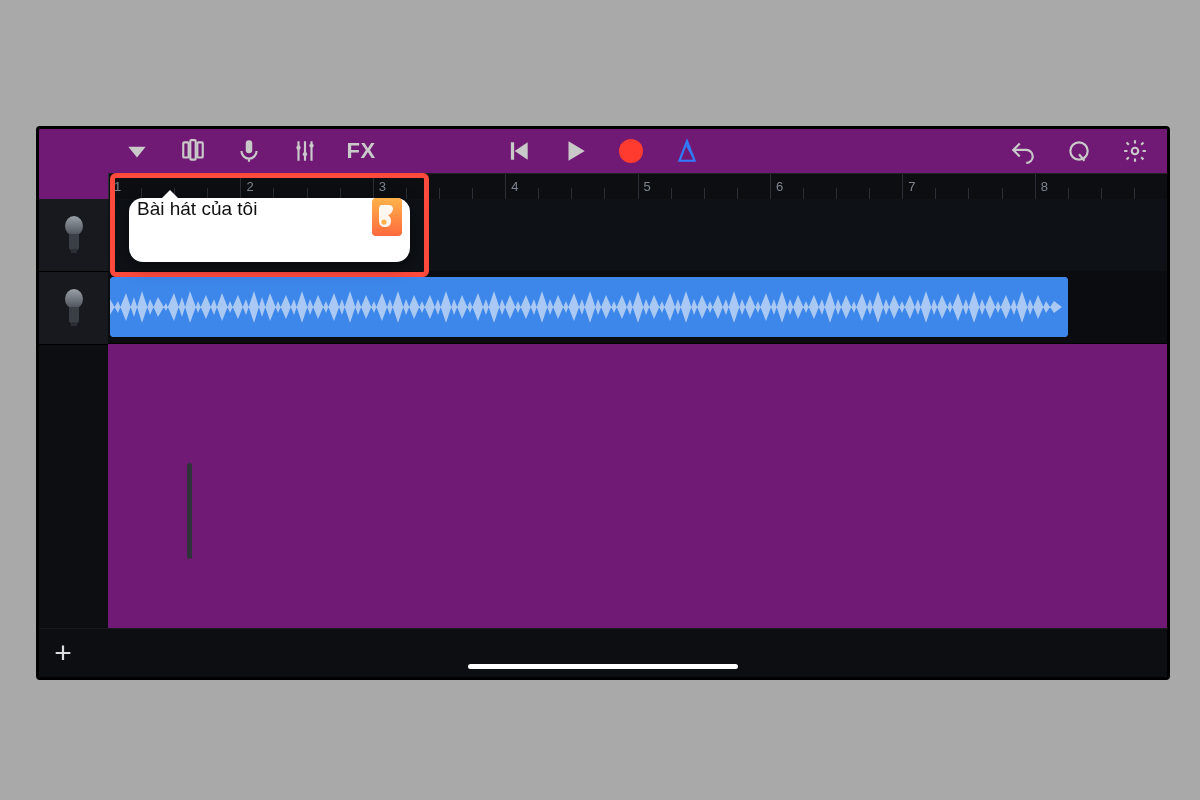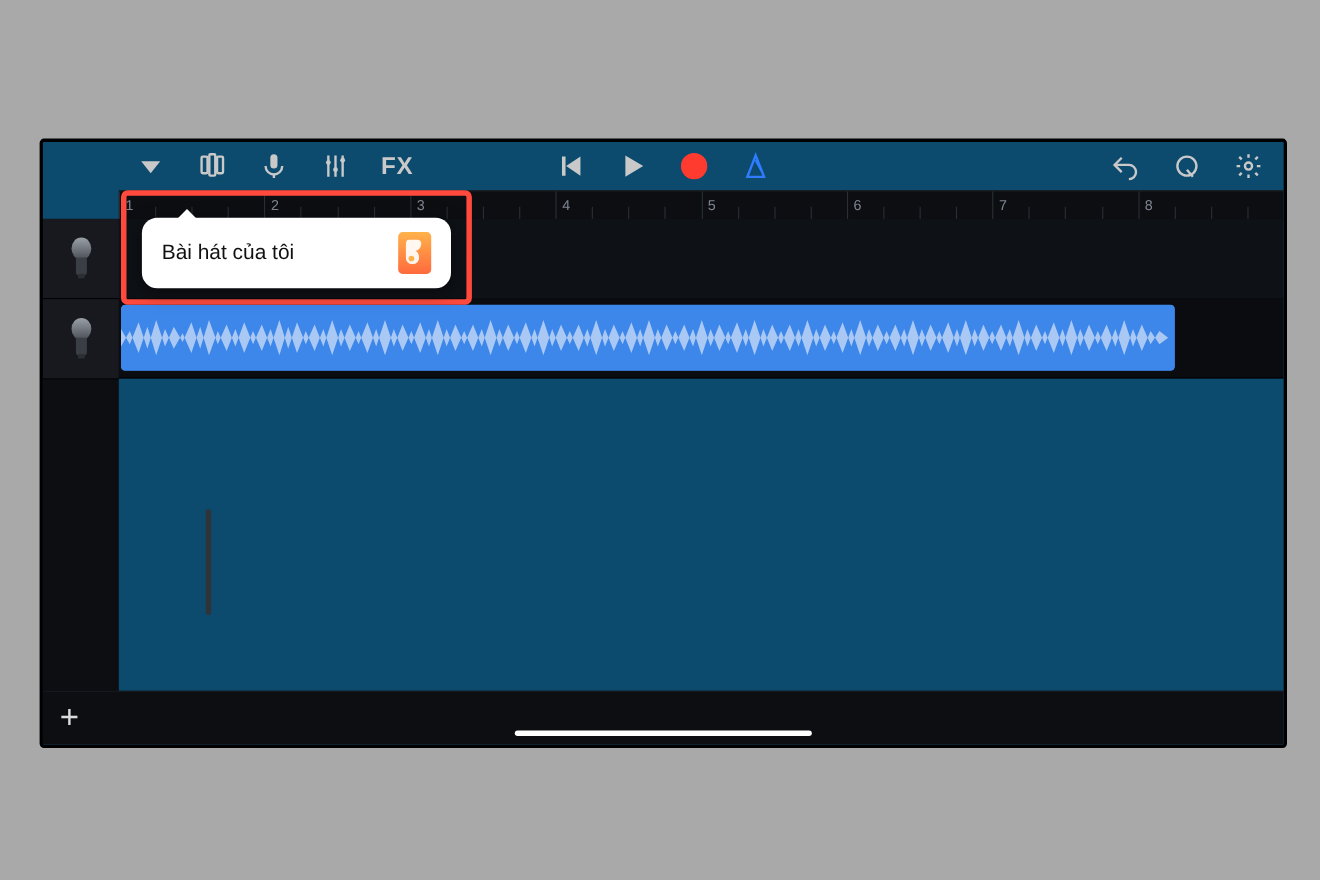--- a/index.html
+++ b/index.html
@@ -1,16 +1,16 @@
 <!DOCTYPE html>
 <html><head>
 <meta charset="utf-8">
 <style>
   html,body{margin:0;padding:0;width:1200px;height:800px;background:#a9a9a9;font-family:-apple-system,Helvetica,Arial,sans-serif;overflow:hidden}
-  .device{position:absolute;left:36px;top:126px;width:1128px;height:548px;background:#0c4a6e;border:3px solid #000;border-radius:4px;overflow:hidden}
+  .device{position:absolute;left:36px;top:126px;width:1128px;height:548px;background:#701a75;border:3px solid #000;border-radius:4px;overflow:hidden}
   
   .toolbar{position:absolute;left:0;top:0;width:100%;height:44px;display:flex;align-items:center}
   .toolbar .grp{display:flex;align-items:center;gap:28px}
   .tool{width:28px;height:28px;display:flex;align-items:center;justify-content:center;color:#c9c9c9}
   .tool svg{width:26px;height:26px;stroke:#c9c9c9;fill:none;stroke-width:2}
   .fx{font-weight:600;font-size:22px;color:#c9c9c9;letter-spacing:.5px}
   .rec-dot{width:24px;height:24px;border-radius:50%;background:#ff3b30}
   
   .ruler{position:absolute;left:69px;right:0;top:44px;height:26px;border-top:1px solid #1e2126;border-bottom:1px solid #1e2126;background:#0c0e12}
   .ruler .bar{position:absolute;top:0;bottom:0;border-left:1px solid #2a2e36}
@@ -23,21 +23,21 @@
   
   .lanes{position:absolute;left:69px;right:0;top:70px;bottom:48px}
   .lane{position:absolute;left:0;right:0;height:72px;border-bottom:1px solid #000;background:#0e1116}
   .lane.alt{background:#0a0c10}
   
   .region{position:absolute;top:6px;height:60px;background:#3d86ea;border-radius:4px;overflow:hidden}
   .region .clipname{position:absolute;left:6px;top:2px;font-size:12px;color:#cfe4ff;font-weight:500}
   .region svg{position:absolute;left:0;top:0;width:100%;height:100%}
   
   .popwrap{position:absolute;left:71px;top:44px;width:319px;height:104px;border:5px solid #ff4a3d;border-radius:6px;box-sizing:border-box;z-index:50}
-  .pop{position:absolute;left:14px;top:20px;right:14px;height:64px;background:#fff;border-radius:14px;display:flex;align-items:center;justify-content:space-between;padding:0 18px;box-shadow:0 4px 16px rgba(0,0,0,.5)}
+  .pop{position:absolute;left:14px;top:20px;right:14px;height:64px;background:#fff;border-radius:14px;display:flex;justify-content:space-between;padding:0 8px;box-shadow:0 4px 16px rgba(0,0,0,.5)}
   .pop .tail{position:absolute;left:32px;top:-8px;width:0;height:0;border-left:9px solid transparent;border-right:9px solid transparent;border-bottom:9px solid #fff}
   .pop .lbl{font-size:19px;color:#111;font-weight:500}
   .gb-icn{width:30px;height:38px;border-radius:4px;background:linear-gradient(180deg,#ffb24a 0%,#ff6a3d 100%);position:relative;overflow:hidden}
   .gb-icn svg{position:absolute;left:3px;top:5px;width:24px;height:28px}
   
   .bottom{position:absolute;left:0;right:0;bottom:0;height:48px;display:flex;align-items:center;background:#0c0e12;border-top:1px solid #17191e}
   .plus{width:48px;height:48px;display:flex;align-items:center;justify-content:center;color:#dcdcdc;font-size:30px;font-weight:200}
   .homebar{position:absolute;left:50%;bottom:8px;transform:translateX(-50%);width:270px;height:5px;border-radius:3px;background:#fff}
   
   .scroll-hint{position:absolute;left:79px;top:264px;width:5px;height:96px;background:#2f333a;border-radius:3px}

